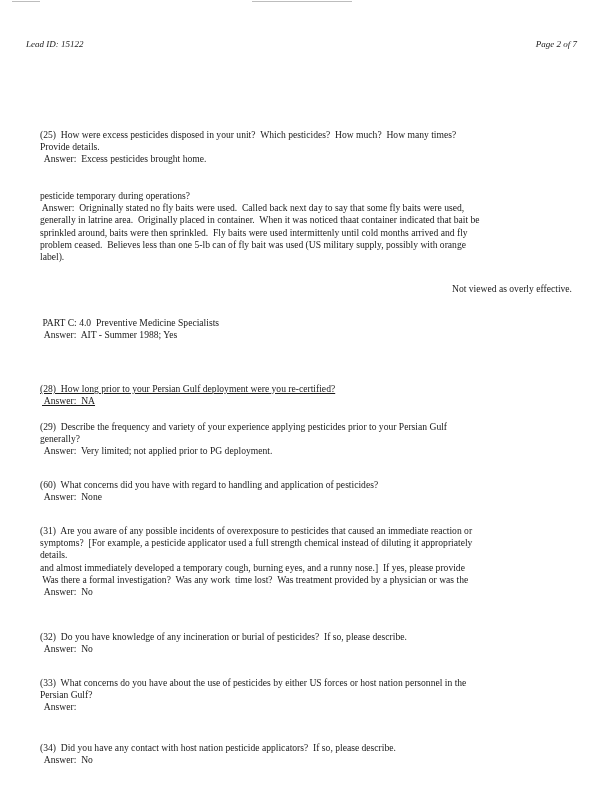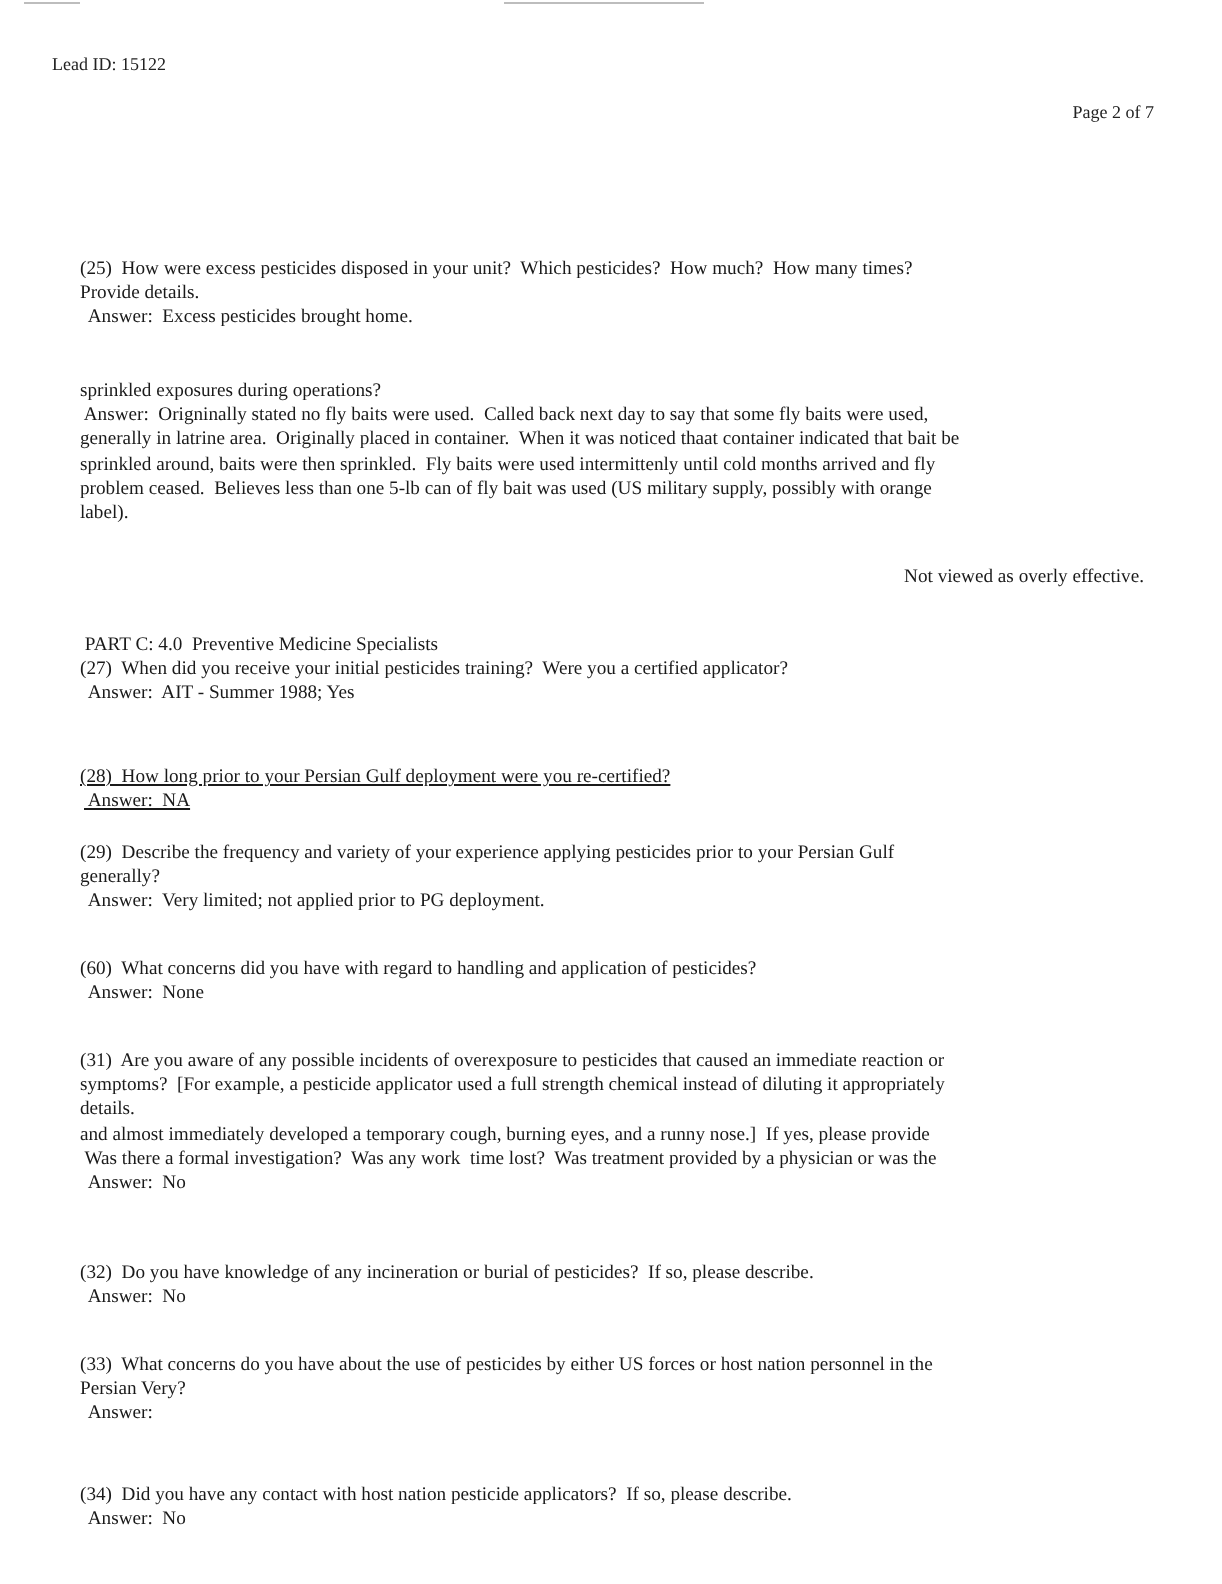--- a/index.html
+++ b/index.html
@@ -2,56 +2,55 @@
 <html><head>
   <meta charset="utf-8">
   <style>
     html, body { margin: 0; padding: 0; background: #ffffff; }
     body {
       width: 611px; height: 792px; position: relative; overflow: hidden;
       font-family: "Liberation Serif", "DejaVu Serif", serif;
       color: #1a1a1a; font-size: 9.6px; line-height: 12.2px;
     }
     .artifact { position: absolute; top: 1px; height: 1px; background: #bdbdbd; }
-    .hdr { position: absolute; top: 26px; font-size: 9px; color: #222; }
+    .hdr { position: absolute; top: 38px; font-size: 9px; color: #222; font-style: italic; }
     .hdr-left { left: 26px; }
-    .hdr-right { right: 34px; margin-top: 24px; }
+    .hdr-right { right: 34px; }
     .block { position: absolute; left: 40px; width: 532px; }
     .line { white-space: pre; display: block; }
     .ans { padding-left: 2px; }
   </style>
 </head>
 <body>
 
 <div class="artifact" style="left:12px;width:28px;"></div>
 <div class="artifact" style="left:252px;width:100px;"></div>
 
 <div class="hdr hdr-left">Lead ID: 15122</div>
 <div class="hdr hdr-right">Page 2 of  7</div>
 
 <div id="doc">
     <div class="block" style="top: 129px;">
       <span class="line">(25)  How were excess pesticides disposed in your unit?  Which pesticides?  How much?  How many times?</span>
       <span class="line">Provide details.</span>
       <span class="line ans"> Answer:  Excess pesticides brought home.</span>
     </div>
     <div class="block" style="top: 190px;">
-      <span class="line">sprinkled exposures during operations?</span>
+      <span class="line">pesticide temporary during operations?</span>
       <span class="line"> Answer:  Origninally stated no fly baits were used.  Called back next day to say that some fly baits were used,</span>
       <span class="line">generally in latrine area.  Originally placed in container.  When it was noticed thaat container indicated that bait be</span>
       <span class="line">sprinkled around, baits were then sprinkled.  Fly baits were used intermittenly until cold months arrived and fly</span>
       <span class="line">problem ceased.  Believes less than one 5-lb can of fly bait was used (US military supply, possibly with orange</span>
       <span class="line">label).</span>
     </div>
     <div class="block" style="top: 283px; text-align: right;">
       <span class="line">Not viewed as overly effective.</span>
     </div>
     <div class="block" style="top: 317px;">
       <span class="line"> PART C: 4.0  Preventive Medicine Specialists</span>
-      <span class="line">(27)  When did you receive your initial pesticides training?  Were you a certified applicator?</span>
       <span class="line ans"> Answer:  AIT - Summer 1988; Yes</span>
     </div>
     <div class="block" style="top: 383px; text-decoration: underline;">
       <span class="line">(28)  How long prior to your Persian Gulf deployment were you re-certified?</span>
       <span class="line ans"> Answer:  NA</span>
     </div>
     <div class="block" style="top: 421px;">
       <span class="line">(29)  Describe the frequency and variety of your experience applying pesticides prior to your Persian Gulf</span>
       <span class="line">generally?</span>
       <span class="line ans"> Answer:  Very limited; not applied prior to PG deployment.</span>
@@ -67,20 +66,20 @@
       <span class="line">and almost immediately developed a temporary cough, burning eyes, and a runny nose.]  If yes, please provide</span>
       <span class="line"> Was there a formal investigation?  Was any work  time lost?  Was treatment provided by a physician or was the</span>
       <span class="line ans"> Answer:  No</span>
     </div>
     <div class="block" style="top: 631px;">
       <span class="line">(32)  Do you have knowledge of any incineration or burial of pesticides?  If so, please describe.</span>
       <span class="line ans"> Answer:  No</span>
     </div>
     <div class="block" style="top: 677px;">
       <span class="line">(33)  What concerns do you have about the use of pesticides by either US forces or host nation personnel in the</span>
-      <span class="line">Persian Very?</span>
+      <span class="line">Persian Gulf?</span>
       <span class="line ans"> Answer:</span>
     </div>
     <div class="block" style="top: 742px;">
       <span class="line">(34)  Did you have any contact with host nation pesticide applicators?  If so, please describe.</span>
       <span class="line ans"> Answer:  No</span>
     </div>
   </div>
 
 </body></html>

